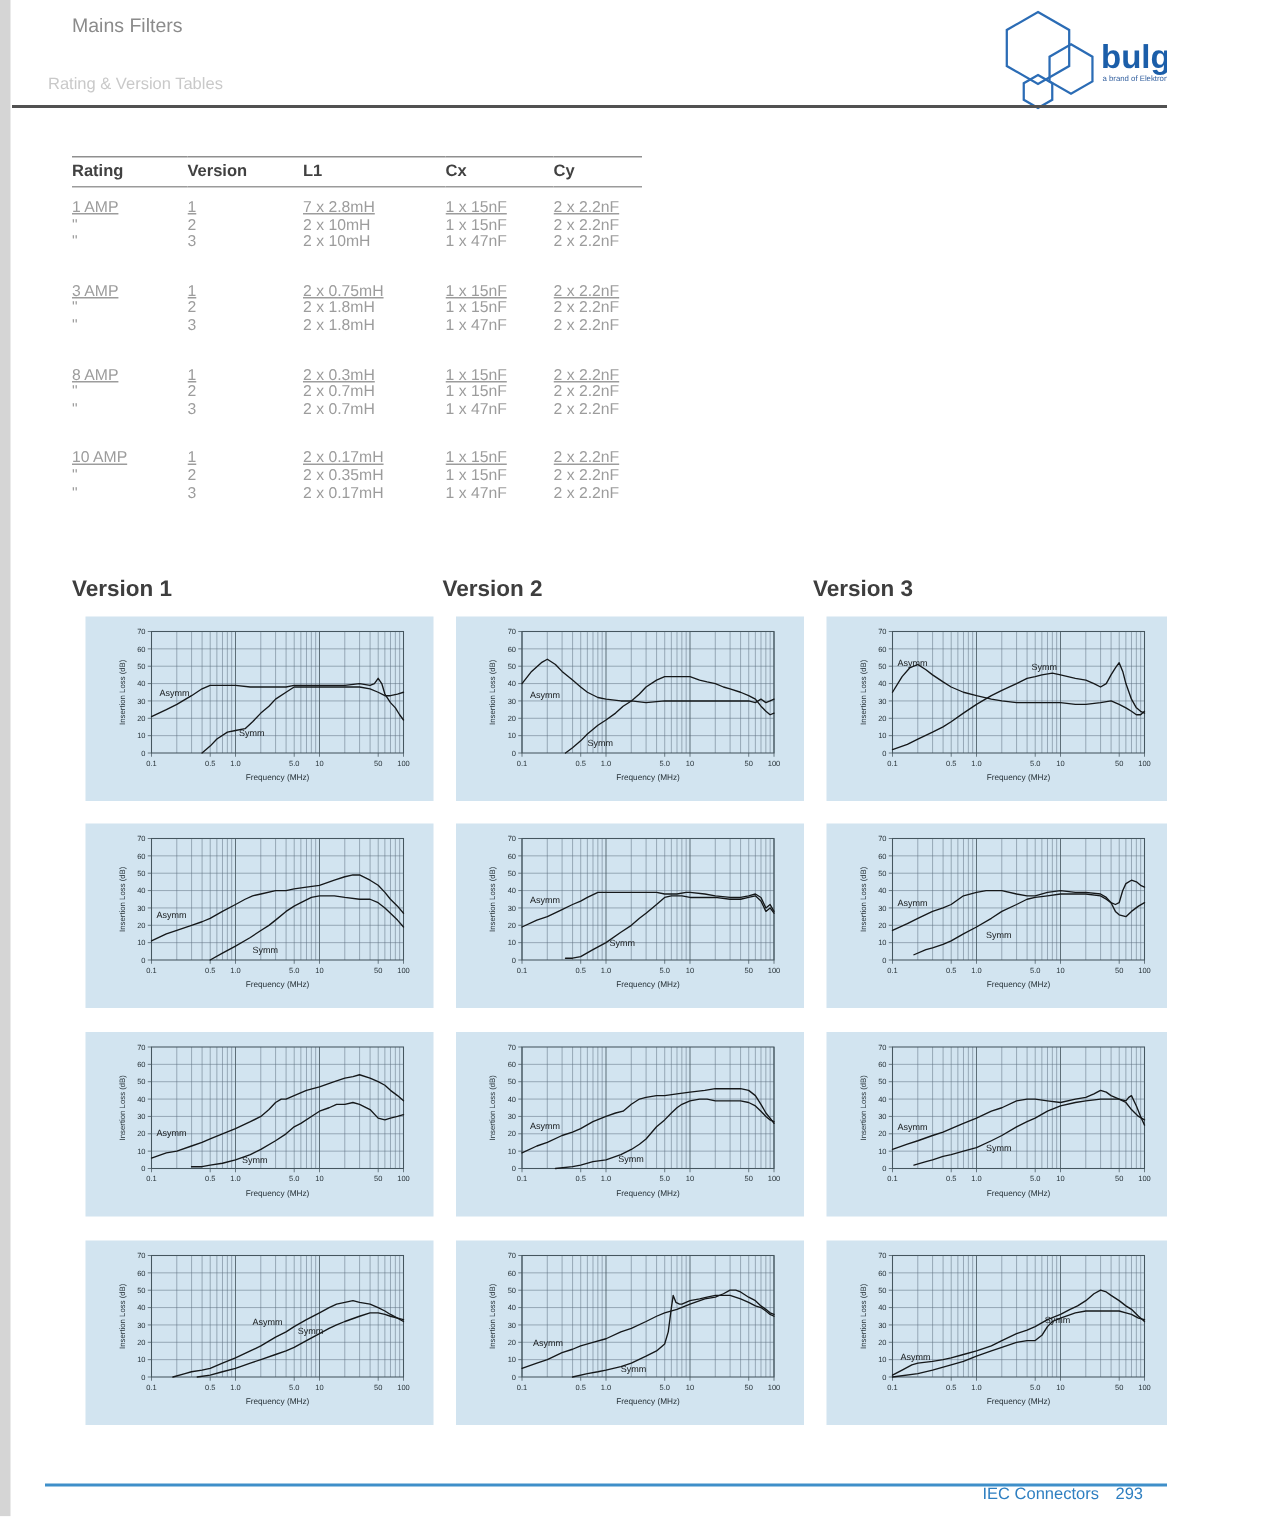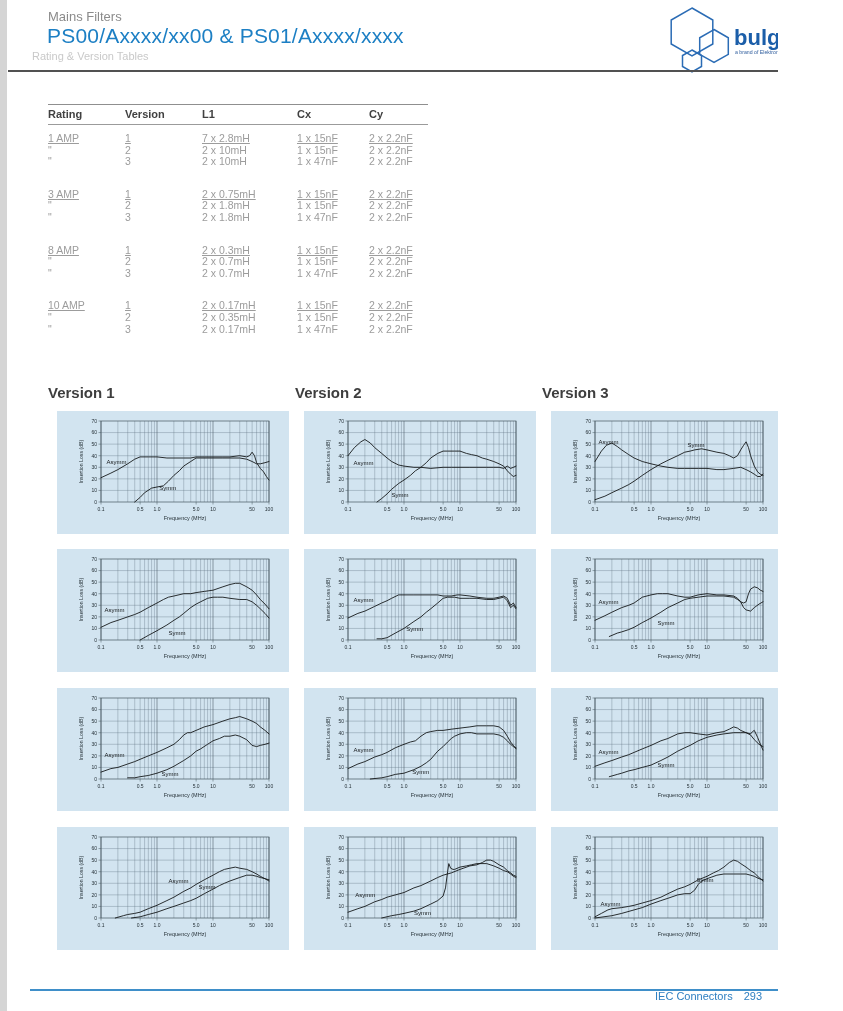--- a/index.html
+++ b/index.html
@@ -30,21 +30,20 @@
   .footer-text{position:absolute;right:16px;top:990px;font-size:11px;color:#2e7fc1;}
   .footer-text .pageno{margin-left:11px;}
 </style>
 </head>
 <body>
 
 <div class="page">
   <div class="left-strip"></div>
 
   <div class="eyebrow">Mains Filters</div>
-  <h1 class="doc-title">PS00/Axxxx/xx00 &amp; PS01/Axxxx/xxxx</h1>
   <div class="doc-subtitle">Rating &amp; Version Tables</div>
 
   <div class="logo">
     <svg width="186" height="72" viewBox="0 0 186 72">
       <g fill="none" stroke="#2b6cb5" stroke-width="1.5">
         <polygon points="40,6 60.8,18 60.8,42 40,54 19.2,42 19.2,18"></polygon>
         <polygon points="62,27.5 76.3,35.8 76.3,52.3 62,60.5 47.7,52.3 47.7,35.8"></polygon>
         <polygon points="40,48 49.5,53.5 49.5,64.5 40,70 30.5,64.5 30.5,53.5"></polygon>
       </g>
       <text x="82" y="43" font-size="22" font-weight="bold" fill="#1b5ea9">bulgin</text>

